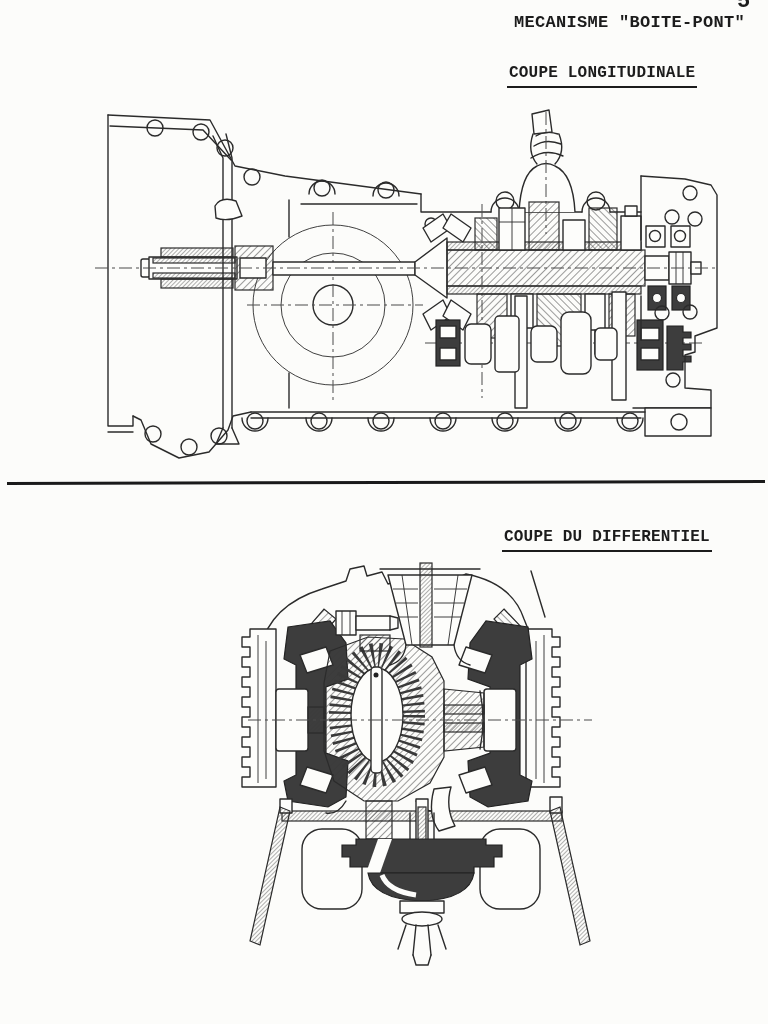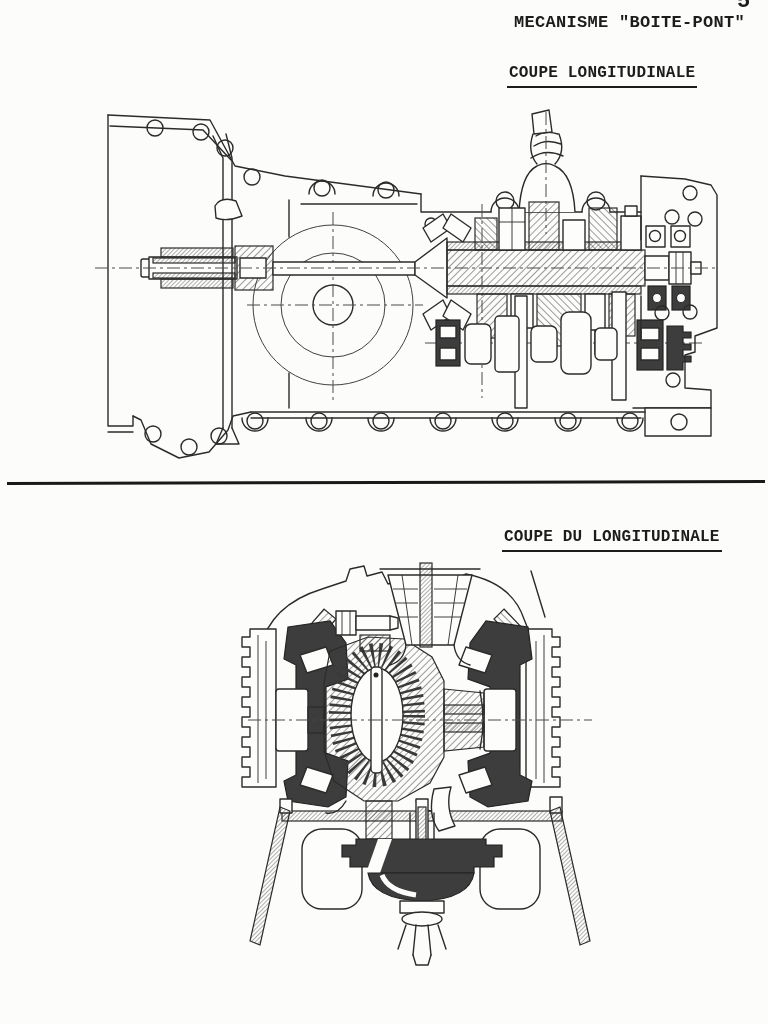--- a/index.html
+++ b/index.html
@@ -220,21 +220,21 @@
         <circle class="o" cx="358" cy="321" r="8"></circle>
         <circle class="o" cx="420" cy="321" r="8"></circle>
         <circle class="o" cx="483" cy="321" r="8"></circle>
         <circle class="o" cx="545" cy="321" r="8"></circle>
       </g>
     </svg>
   </figure>
 
   <div class="divider"></div>
 
-  <div class="sec-heading h2">COUPE DU LONGITUDINALE</div>
+  <div class="sec-heading h2">COUPE DU DIFFERENTIEL</div>
 
   <figure class="fig fig-bottom">
     <svg width="380" height="420" viewBox="0 0 380 420">
       <defs>
         <pattern id="bh1" width="5" height="5" patternUnits="userSpaceOnUse" patternTransform="rotate(45)">
           <line x1="0" y1="0" x2="0" y2="5" stroke="#3a3a3a" stroke-width="1"></line>
         </pattern>
         <pattern id="bh2" width="5" height="5" patternUnits="userSpaceOnUse" patternTransform="rotate(-45)">
           <line x1="0" y1="0" x2="0" y2="5" stroke="#3a3a3a" stroke-width="1"></line>
         </pattern>

